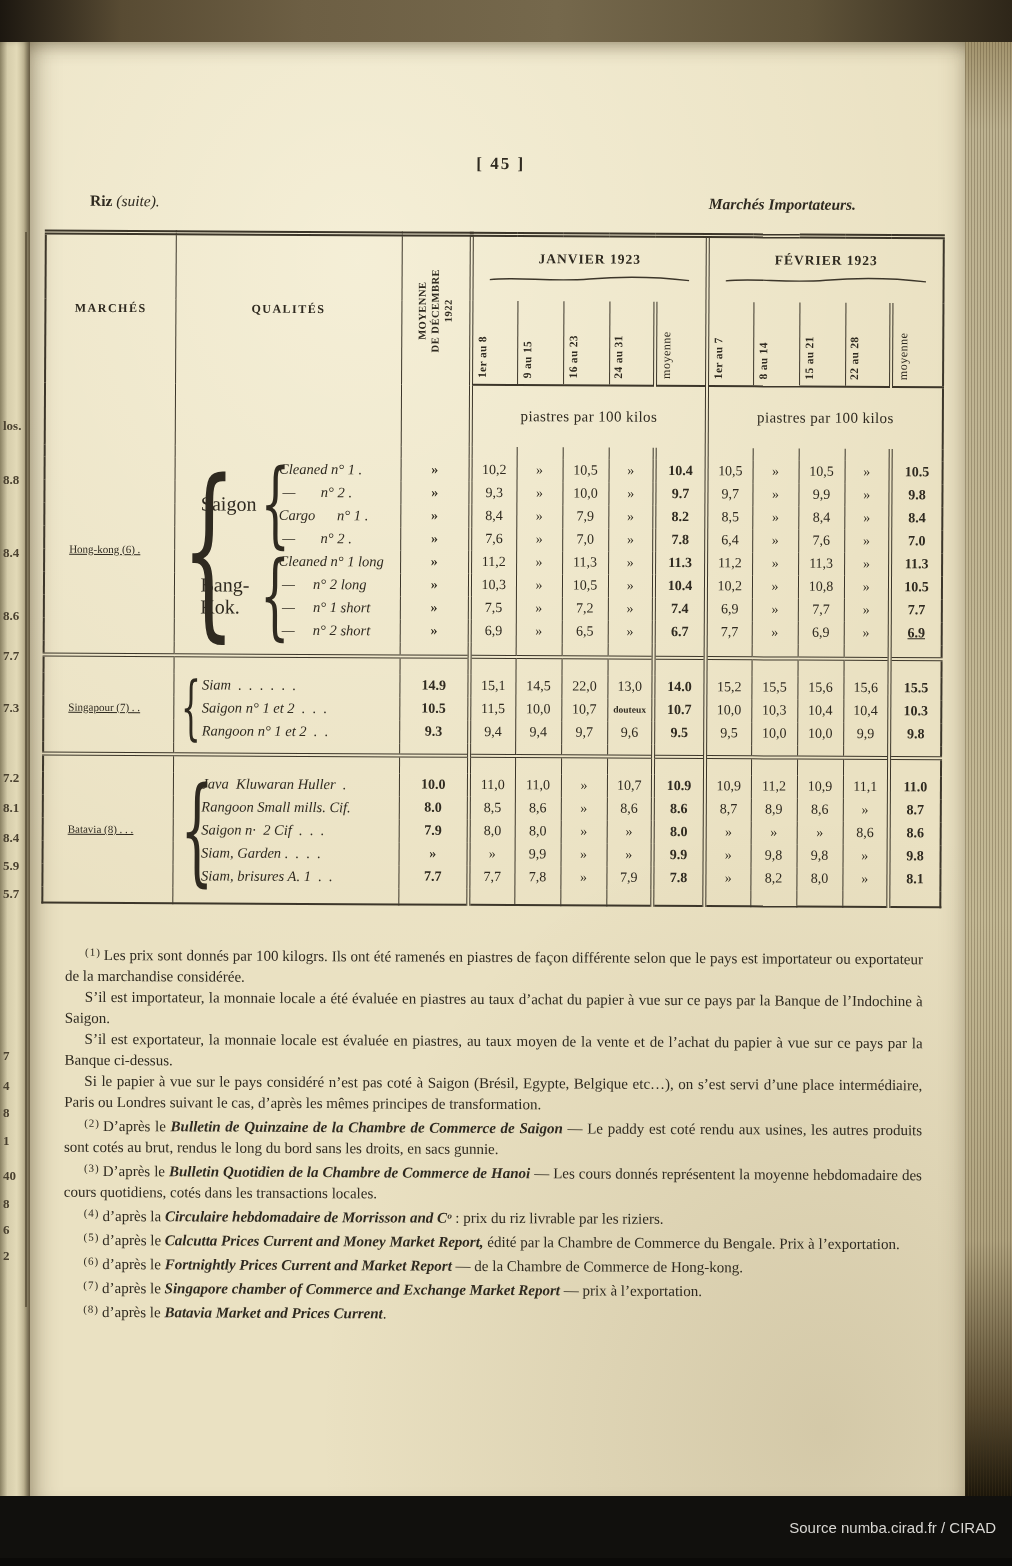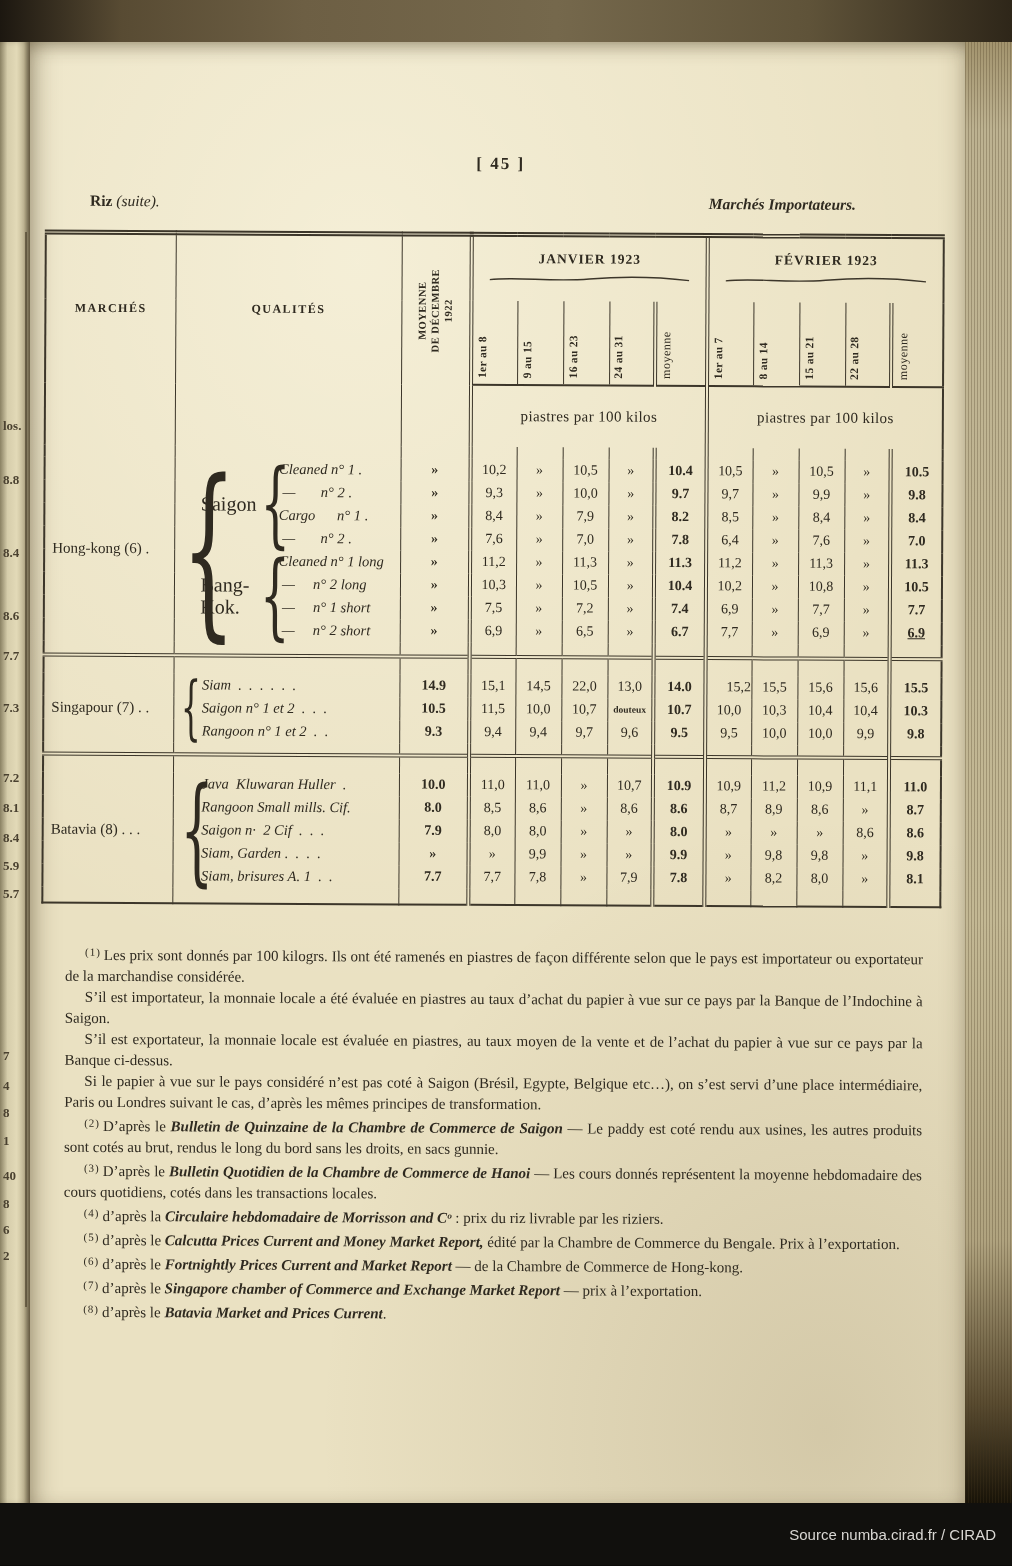--- a/index.html
+++ b/index.html
@@ -27,21 +27,21 @@
   }
   .frag{position:absolute;left:3px;font-weight:700;font-size:13px;color:#4a4130;}
   .edge-line{position:absolute;right:3px;top:190px;height:1075px;width:2px;background:rgba(58,48,30,.55);}
   .right-edge{
     position:absolute;right:0;top:42px;width:47px;height:1462px;
     background:
       repeating-linear-gradient(90deg, rgba(70,55,30,.28) 0 1px, rgba(0,0,0,0) 1px 3px),
       linear-gradient(180deg,#a3946e 0%,#bdb291 6%,#c3b894 60%,#b0a37f 82%,#5a4c31 93%,#171207 100%);
   }
   .bottom-bar{
-    position:absolute;left:0;bottom:1px;width:100%;height:62px;background:#11100d;
+    position:absolute;left:0;bottom:8px;width:100%;height:62px;background:#11100d;
     display:flex;align-items:center;justify-content:flex-end;padding-right:16px;
   }
   .source{font-family:"Liberation Sans","DejaVu Sans",sans-serif;font-size:15px;color:#d9d7d3;}
   
   .page{
     position:absolute;left:30px;top:42px;width:935px;height:1462px;
     background:
       radial-gradient(120% 90% at 35% 15%, rgba(255,252,235,.5) 0%, rgba(255,252,235,0) 55%),
       radial-gradient(90% 70% at 85% 95%, rgba(110,90,50,.18) 0%, rgba(110,90,50,0) 60%),
       var(--paper);
@@ -85,21 +85,21 @@
     font-size:11.5px;font-weight:700;white-space:nowrap;text-align:left;letter-spacing:.3px;
   }
   .moyw{font-weight:400;font-size:12px;letter-spacing:.5px;}
   
   td.val{font-size:14px;text-align:center;}
   td.val.b{font-weight:700;}
   td.val.tiny{font-size:9.5px;font-weight:700;letter-spacing:0;}
   tr.sep td{border-top:4px double var(--ink2);}
   td.unit{font-size:15px;text-align:center;letter-spacing:.4px;}
   td.marches{vertical-align:middle;}
-  .m-label{padding-left:7px;font-size:15px;white-space:pre;}
+  .m-label{padding-left:24px;font-size:11px;white-space:pre;text-decoration:underline;}
   td.qualites{vertical-align:middle;}
   .q-hk,.q-plain{display:flex;align-items:center;}
   .brace{
     display:block;flex:0 0 auto;width:20px;text-align:center;overflow:visible;
     font-family:"DejaVu Serif",serif;color:var(--ink);
     transform:scaleX(.5);transform-origin:center;
   }
   .brace.outer{width:24px;transform:scaleX(.45);}
   .q-col{display:flex;flex-direction:column;}
   .q-sub{display:flex;align-items:center;}
@@ -425,21 +425,21 @@
                     <div class="q-item">Rangoon n° 1 et 2  .  .</div>
                   </div>
                 </div>
               </td>
               <td class="val bl b" style="height: 23px;">14.9</td>
               <td class="val bld" style="height: 23px;">15,1</td>
               <td class="val bl" style="height: 23px;">14,5</td>
               <td class="val bl" style="height: 23px;">22,0</td>
               <td class="val bl" style="height: 23px;">13,0</td>
               <td class="val bld b" style="height: 23px;">14.0</td>
-              <td class="val bld" style="height: 23px; text-align: right;">15,2</td>
+              <td class="val bld" style="height: 23px;">15,2</td>
               <td class="val bl" style="height: 23px;">15,5</td>
               <td class="val bl" style="height: 23px;">15,6</td>
               <td class="val bl" style="height: 23px;">15,6</td>
               <td class="val bld b" style="height: 23px;">15.5</td>
             </tr>
             <tr class="vrow">
               <td class="val bl b" style="height: 23px;">10.5</td>
               <td class="val bld" style="height: 23px;">11,5</td>
               <td class="val bl" style="height: 23px;">10,0</td>
               <td class="val bl" style="height: 23px;">10,7</td>

